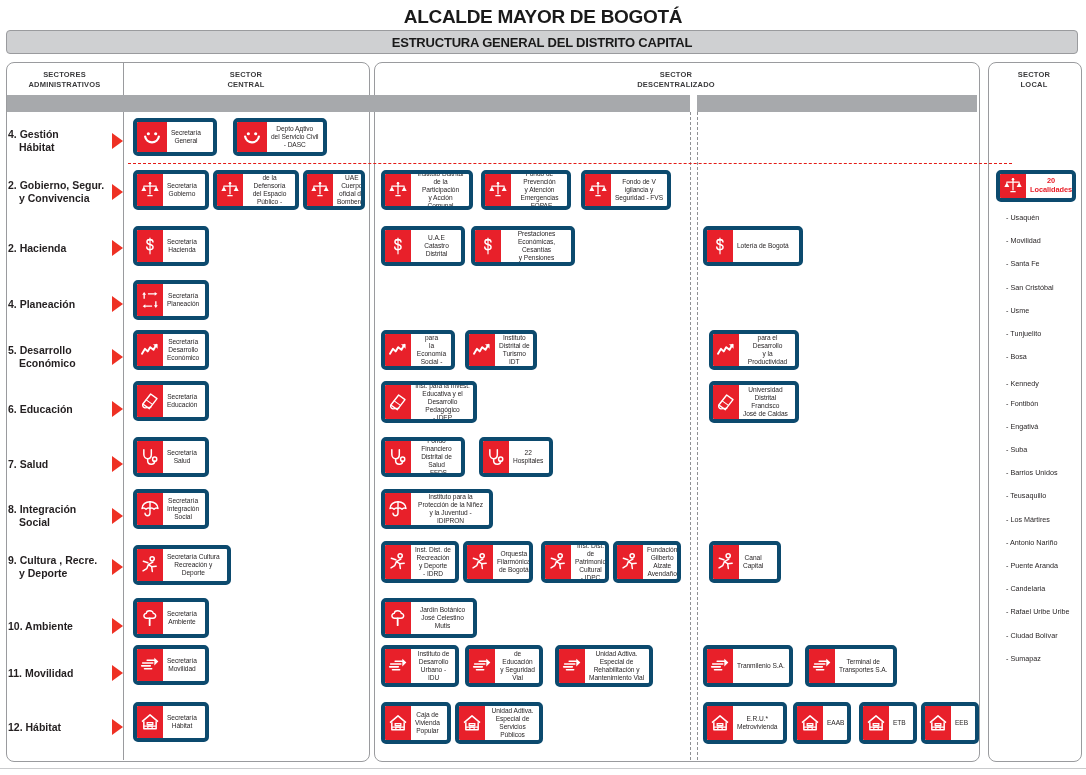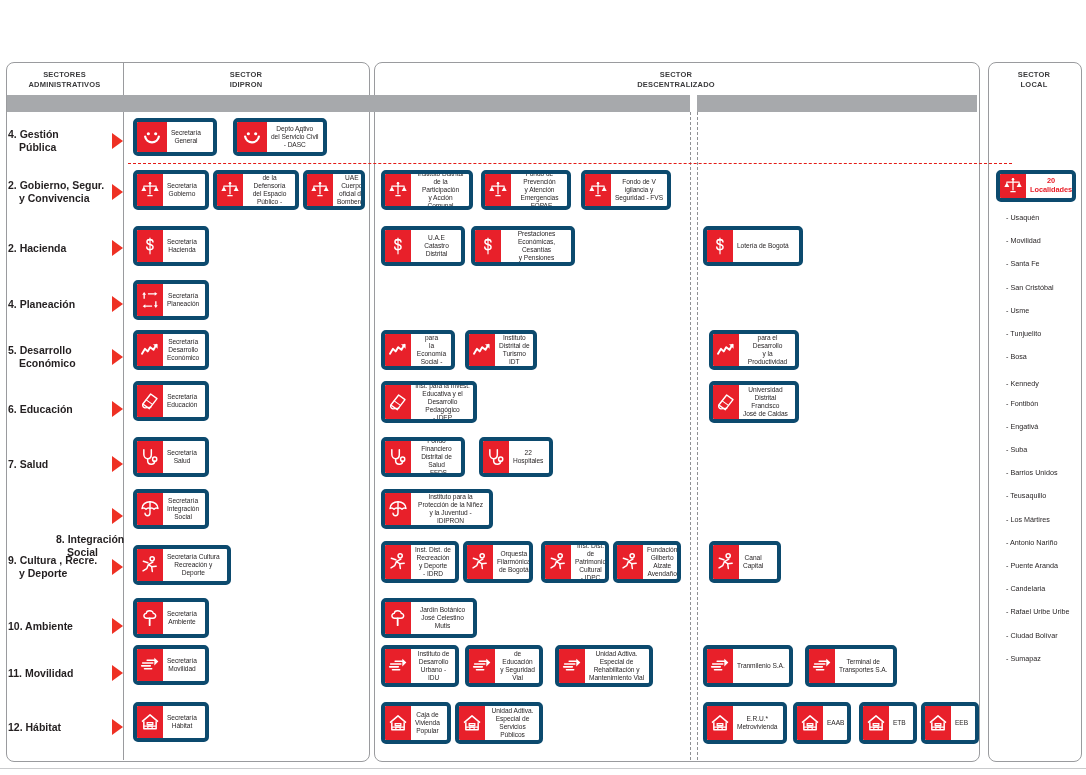--- a/index.html
+++ b/index.html
@@ -90,20 +90,22 @@
   }
 
   
   .bottom-rule{position:absolute;left:0;top:768px;width:1086px;height:1px;background:#c9cacc;}
 </style>
 </head>
 <body>
 
 <div class="root">
 
+  <div class="main-title">ALCALDE MAYOR DE BOGOTÁ</div>
+  <div class="subtitle-bar">ESTRUCTURA GENERAL DEL DISTRITO CAPITAL</div>
 
   <div class="col-frame" style="left:6px;top:62px;width:362px;height:698px;"></div>
   <div class="col-frame" style="left:374px;top:62px;width:604px;height:698px;"></div>
   <div class="col-frame" style="left:988px;top:62px;width:92px;height:698px;"></div>
 
   <div class="vdiv" style="left:123px;top:62px;height:698px;"></div>
 
   <div class="gray-band" style="left:7px;top:95px;width:683px;height:17px;"></div>
   <div class="gray-band" style="left:697px;top:95px;width:280px;height:17px;"></div>
 
@@ -112,47 +114,47 @@
 
   <div class="dashed-h-red" style="left:128px;top:163px;width:884px;"></div>
   <div class="dashed-h-red" style="left:1008px;top:163px;width:0;height:0;border-left:1.4px dashed #e41b17;border-top:none;"></div>
 
   <div class="col-head" style="left:6px;top:70px;width:117px;">
     <span>SECTORES</span><br>
     <span>ADMINISTRATIVOS</span>
   </div>
   <div class="col-head" style="left:124px;top:70px;width:244px;">
     <span>SECTOR</span><br>
-    <span>IDIPRON</span>
+    <span>CENTRAL</span>
   </div>
   <div class="col-head" style="left:374px;top:70px;width:604px;">
     <span>SECTOR</span><br>
     <span>DESCENTRALIZADO</span>
   </div>
   <div class="col-head" style="left:988px;top:70px;width:92px;">
     <span>SECTOR</span><br>
     <span>LOCAL</span>
   </div>
 
   <div id="sector-labels">
-      <div class="sector-label" style="top: 128px;"><span>4. Gestión</span><span class="ind">Pública</span></div>
+      <div class="sector-label" style="top: 128px;"><span>4. Gestión</span><span class="ind">Hábitat</span></div>
       <div class="arrow" style="left: 112px; top: 133px;"></div>
       <div class="sector-label" style="top: 179px;"><span>2. Gobierno, Segur.</span><span class="ind">y Convivencia</span></div>
       <div class="arrow" style="left: 112px; top: 184px;"></div>
       <div class="sector-label" style="top: 242px;"><span>2. Hacienda</span></div>
       <div class="arrow" style="left: 112px; top: 240px;"></div>
       <div class="sector-label" style="top: 298px;"><span>4. Planeación</span></div>
       <div class="arrow" style="left: 112px; top: 296px;"></div>
       <div class="sector-label" style="top: 344px;"><span>5. Desarrollo</span><span class="ind">Económico</span></div>
       <div class="arrow" style="left: 112px; top: 349px;"></div>
       <div class="sector-label" style="top: 403px;"><span>6. Educación</span></div>
       <div class="arrow" style="left: 112px; top: 401px;"></div>
       <div class="sector-label" style="top: 458px;"><span>7. Salud</span></div>
       <div class="arrow" style="left: 112px; top: 456px;"></div>
-      <div class="sector-label" style="top: 533px; margin-left: 48px;"><span>8. Integración</span><span class="ind">Social</span></div>
+      <div class="sector-label" style="top: 503px;"><span>8. Integración</span><span class="ind">Social</span></div>
       <div class="arrow" style="left: 112px; top: 508px;"></div>
       <div class="sector-label" style="top: 554px;"><span>9. Cultura , Recre.</span><span class="ind">y Deporte</span></div>
       <div class="arrow" style="left: 112px; top: 559px;"></div>
       <div class="sector-label" style="top: 620px;"><span>10. Ambiente</span></div>
       <div class="arrow" style="left: 112px; top: 618px;"></div>
       <div class="sector-label" style="top: 667px;"><span>11. Movilidad</span></div>
       <div class="arrow" style="left: 112px; top: 665px;"></div>
       <div class="sector-label" style="top: 721px;"><span>12. Hábitat</span></div>
       <div class="arrow" style="left: 112px; top: 719px;"></div>
     </div>

